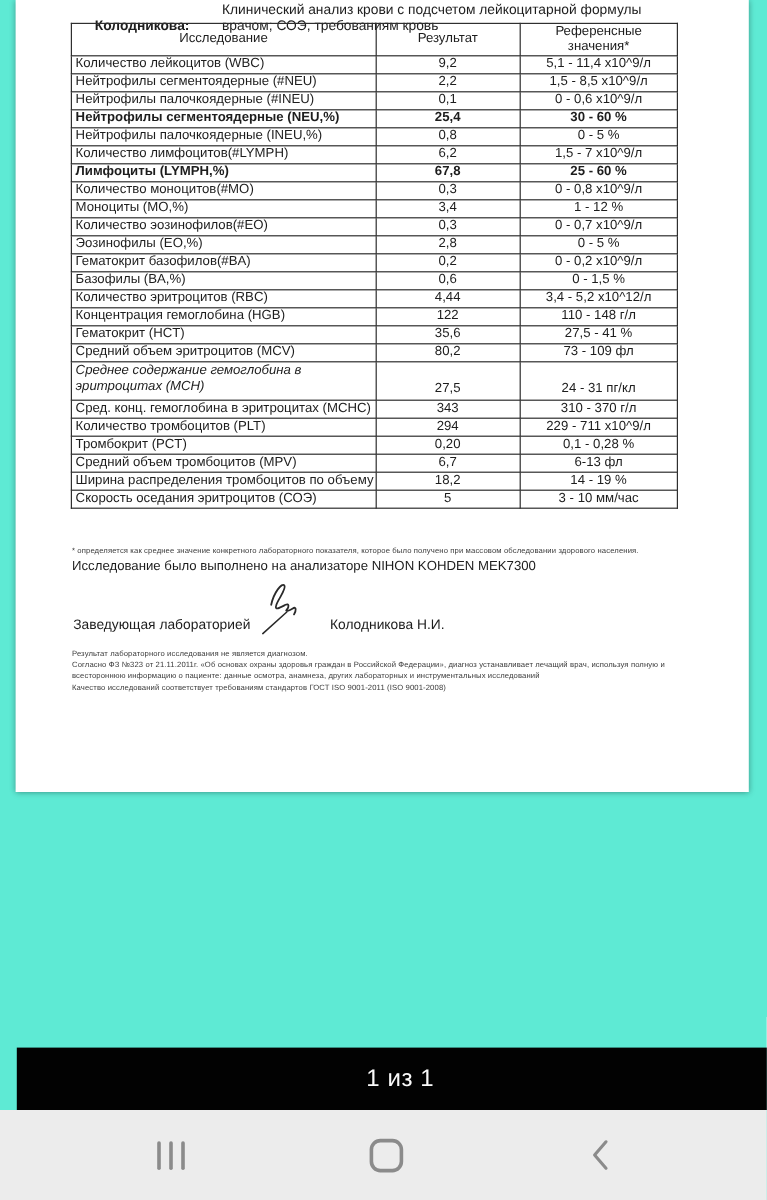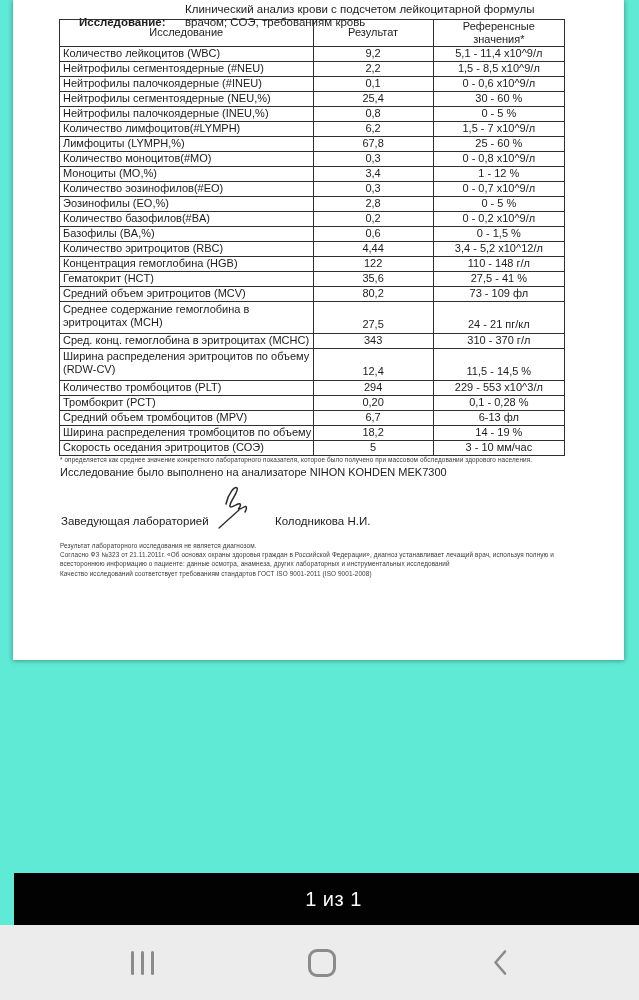--- a/index.html
+++ b/index.html
@@ -32,23 +32,23 @@
     height:14px;
     line-height:1.18;
     overflow:hidden;
   }
   table.results th{font-weight:normal;text-align:center;}
   col.c-name{width:50.2%;}
   col.c-res{width:23.8%;}
   col.c-ref{width:26%;}
   td.name{text-align:left;padding-left:5px;white-space:nowrap;}
   td.val{text-align:center;}
-  tr.bold td{font-weight:normal;margin-left:25px;}
+  tr.bold td{font-weight:bold;margin-left:25px;}
   tr.tall td{height:29px;}
-  tr.tall td.name{white-space:normal;vertical-align:top;padding-top:1px;}
+  tr.tall td.name{white-space:normal;vertical-align:top;padding-top:1px;font-style:italic;}
   tr.tall td.val{vertical-align:bottom;padding-bottom:2px;}
 
   .footnote{
     position:absolute;left:47px;top:456px;width:540px;
     font-size:6.4px;color:#3a3a3a;letter-spacing:.1px;
   }
   .analyzer{position:absolute;left:47px;top:466px;font-size:11px;}
 
   .sig-svg{position:absolute;left:192px;top:482px;}
   .sig-role{position:absolute;left:48px;top:515px;font-size:11.5px;}
@@ -83,21 +83,21 @@
   .bars i{display:block;width:3px;height:24px;background:#8b8b8b;border-radius:2px;}
   .squircle{display:block;width:22px;height:22px;border:3px solid #8b8b8b;border-radius:9px;}
 </style>
 </head>
 <body>
 
 <div class="viewer">
 
   <div class="page">
     <div class="doc-title-1">Клинический анализ крови с подсчетом лейкоцитарной формулы</div>
-    <div class="doc-field-label">Исследование:</div>
+    <div class="doc-field-label">Колодникова:</div>
     <div class="doc-title-2">врачом; СОЭ, требованиям кровь</div>
 
     <table class="results">
       <colgroup>
           <col class="c-name">
           <col class="c-res">
           <col class="c-ref">
         </colgroup>
       <thead>
         <tr>
@@ -156,21 +156,21 @@
             <td class="name">Количество эозинофилов(#EO)</td>
             <td class="val">0,3</td>
             <td class="val">0 - 0,7 x10^9/л</td>
           </tr>
           <tr>
             <td class="name">Эозинофилы (EO,%)</td>
             <td class="val">2,8</td>
             <td class="val">0 - 5 %</td>
           </tr>
           <tr>
-            <td class="name">Количество базофилов(#BA)</td>
+            <td class="name">Гематокрит базофилов(#BA)</td>
             <td class="val">0,2</td>
             <td class="val">0 - 0,2 x10^9/л</td>
           </tr>
           <tr>
             <td class="name">Базофилы (BA,%)</td>
             <td class="val">0,6</td>
             <td class="val">0 - 1,5 %</td>
           </tr>
           <tr>
             <td class="name">Количество эритроцитов (RBC)</td>
@@ -188,36 +188,31 @@
             <td class="val">27,5 - 41 %</td>
           </tr>
           <tr>
             <td class="name">Средний объем эритроцитов (MCV)</td>
             <td class="val">80,2</td>
             <td class="val">73 - 109 фл</td>
           </tr>
           <tr class="tall">
             <td class="name">Среднее содержание гемоглобина в эритроцитах (MCH)</td>
             <td class="val">27,5</td>
-            <td class="val">24 - 21 пг/кл</td>
+            <td class="val">24 - 31 пг/кл</td>
           </tr>
           <tr>
             <td class="name">Сред. конц. гемоглобина в эритроцитах (MCHC)</td>
             <td class="val">343</td>
             <td class="val">310 - 370 г/л</td>
           </tr>
-          <tr class="tall">
-            <td class="name">Ширина распределения эритроцитов по объему (RDW-CV)</td>
-            <td class="val">12,4</td>
-            <td class="val">11,5 - 14,5 %</td>
-          </tr>
           <tr>
             <td class="name">Количество тромбоцитов (PLT)</td>
             <td class="val">294</td>
-            <td class="val">229 - 553 x10^3/л</td>
+            <td class="val">229 - 711 x10^9/л</td>
           </tr>
           <tr>
             <td class="name">Тромбокрит (PCT)</td>
             <td class="val">0,20</td>
             <td class="val">0,1 - 0,28 %</td>
           </tr>
           <tr>
             <td class="name">Средний объем тромбоцитов (MPV)</td>
             <td class="val">6,7</td>
             <td class="val">6-13 фл</td>

